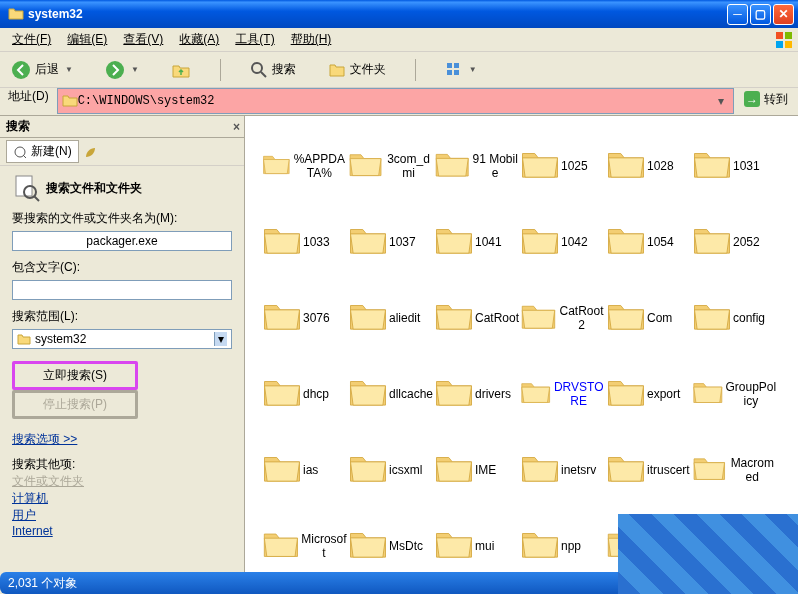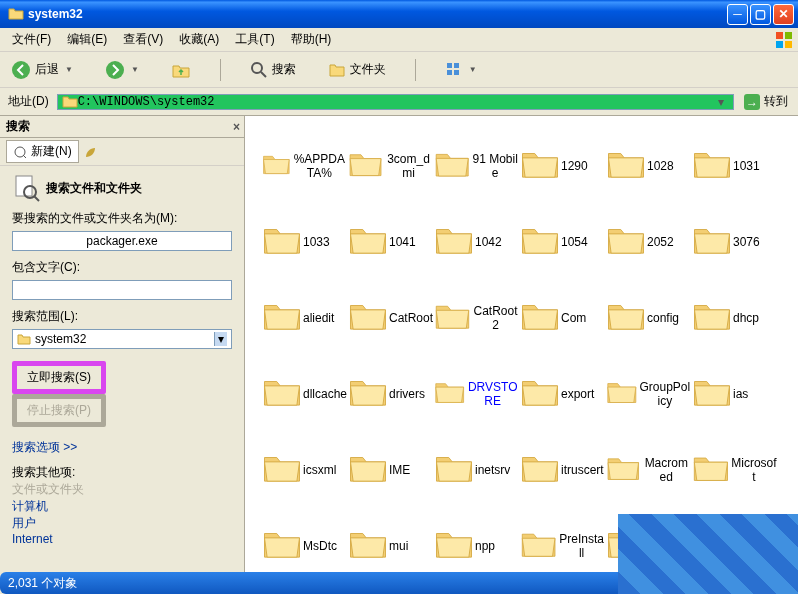--- a/index.html
+++ b/index.html
@@ -6,52 +6,52 @@
 body { background: #ece9d8; width: 798px; height: 594px; overflow: hidden; }
 
 .titlebar { height: 28px; background: linear-gradient(to bottom, #0058e0 0%, #3a93ff 8%, #0058e0 40%, #0048c0 100%); display: flex; align-items: center; padding: 0 4px; }
 .title-icon { width: 16px; height: 16px; margin: 0 4px; }
 .title-text { color: #fff; font-weight: bold; flex: 1; }
 .win-btns { display: flex; gap: 2px; }
 .win-btn { width: 21px; height: 21px; border: 1px solid #fff; border-radius: 3px; display: flex; align-items: center; justify-content: center; color: #fff; font-weight: bold; cursor: pointer; }
 .win-min, .win-max { background: linear-gradient(to bottom, #3a93ff, #0058e0); }
 .win-close { background: linear-gradient(to bottom, #ff6a3c, #e04020); }
 
-.menubar { height: 24px; background: #ece9d8; display: flex; align-items: center; border-bottom: 1px solid #d4d0c8; padding-left: 4px; position: relative; }
+.menubar { height: 24px; background: #ece9d8; display: flex; align-items: center; border-bottom: 1px solid #d4d0c8; padding-left: 4px; position: relative; text-decoration: underline; }
 .menu-item { padding: 3px 8px; cursor: pointer; }
 .flag { position: absolute; right: 4px; top: 2px; }
 
 .toolbar { height: 36px; background: #ece9d8; border-bottom: 1px solid #d4d0c8; display: flex; align-items: center; padding: 0 4px; gap: 18px; }
 .tb-btn { height: 28px; padding: 0 6px; display: flex; align-items: center; gap: 4px; border: 1px solid transparent; border-radius: 3px; cursor: pointer; }
 .tb-sep { width: 1px; height: 22px; background: #aca899; margin: 0 4px; }
 .tb-drop { font-size: 8px; color: #555; margin-left: 2px; }
 
-.addressbar { height: 28px; background: #ece9d8; border-bottom: 1px solid #aca899; display: flex; align-items: center; padding: 0 4px; gap: 4px; }
+.addressbar { height: 28px; background: #ece9d8; border-bottom: 1px solid #aca899; display: flex; padding: 0 4px; gap: 4px; }
 .addr-label { padding: 0 4px; }
-.addr-input { flex: 1; height: 16px; border: 1px solid #7f9db9; background: #22c55e; display: flex; align-items: center; padding: 1px 4px; position: relative; }
+.addr-input { flex: 1; height: 26px; border: 1px solid #7f9db9; background: #fca5a5; display: flex; align-items: center; padding: 1px 4px; position: relative; }
 .addr-text { flex: 1; font-family: "Courier New", monospace; }
 .addr-drop { width: 16px; text-align: center; color: #555; cursor: pointer; }
 .go-btn { height: 22px; padding: 0 6px; display: flex; align-items: center; gap: 4px; cursor: pointer; }
 .go-arrow { width: 16px; height: 16px; background: #4caf50; border-radius: 3px; display: flex; align-items: center; justify-content: center; color: #fff; font-weight: bold; }
 
 .content { display: flex; height: 456px; background: #fff; }
 
 .sidebar { width: 245px; background: #ece9d8; border-right: 1px solid #aca899; display: flex; flex-direction: column; }
 .side-hdr { height: 22px; background: #ece9d8; border-bottom: 1px solid #aca899; display: flex; align-items: center; padding: 0 6px; font-weight: bold; position: relative; }
 .side-close { position: absolute; right: 4px; cursor: pointer; color: #555; font-weight: bold; }
 .side-tools { height: 28px; display: flex; align-items: center; padding: 0 6px; gap: 4px; border-bottom: 1px solid #d4d0c8; }
 .new-btn { padding: 2px 6px; border: 1px solid #aca899; background: #fff; cursor: pointer; display: flex; align-items: center; gap: 4px; }
 .side-body { padding: 8px 12px; flex: 1; overflow: auto; }
 .side-row { display: flex; align-items: center; gap: 6px; margin-bottom: 6px; }
 .side-label { display: block; margin: 8px 0 4px; }
 .side-input, .side-select { width: 100%; height: 20px; border: 1px solid #7f9db9; padding: 0 4px; background: #fff; }
 .side-select { display: flex; align-items: center; justify-content: space-between; }
-.side-btn { padding: 3px 10px; border: 5px solid #d946ef; background: #ece9d8; cursor: pointer; margin-right: 15px; border-radius: 2px; }
+.side-btn { padding: 3px 28px; border: 3px solid #d946ef; background: #ece9d8; cursor: pointer; margin-right: 15px; border-radius: 2px; }
 .side-btn.disabled { color: #aca899; border-color: #aca899; }
-.side-link { color: #003399; cursor: pointer; display: block; margin: 0 0; }
+.side-link { color: #003399; text-decoration: underline; cursor: pointer; display: block; margin: 0 0; }
 .side-link.gray { color: #aca899; }
 
 .main { flex: 1; background: #fff; overflow: auto; padding: 8px 8px 8px 16px; }
 .icon-grid { display: flex; flex-wrap: wrap; gap: 0; }
 .folder-item { width: 86px; height: 76px; display: flex; flex-direction: row; align-items: center; padding-top: 4px; cursor: pointer; }
 .folder-label { text-align: center; margin-top: 4px; word-break: break-all; max-width: 82px; }
 .folder-label.blue { color: #0000ff; }
 
 .folder-svg { width: 42px; height: 36px; }
 
@@ -230,21 +230,21 @@
             <path fill="#f3ce73" stroke="#d4a840" d="M4 8h14l4 5h22v22H4z"></path>
             <path fill="#fde9a8" d="M4 13h40l-3 22H7z" stroke="#d4a840"></path>
           </svg>
           <span class="folder-label">91 Mobile</span>
         </div>
         <div class="folder-item">
           <svg class="folder-svg" viewBox="0 0 48 40">
             <path fill="#f3ce73" stroke="#d4a840" d="M4 8h14l4 5h22v22H4z"></path>
             <path fill="#fde9a8" d="M4 13h40l-3 22H7z" stroke="#d4a840"></path>
           </svg>
-          <span class="folder-label">1290</span>
+          <span class="folder-label">1025</span>
         </div>
         <div class="folder-item">
           <svg class="folder-svg" viewBox="0 0 48 40">
             <path fill="#f3ce73" stroke="#d4a840" d="M4 8h14l4 5h22v22H4z"></path>
             <path fill="#fde9a8" d="M4 13h40l-3 22H7z" stroke="#d4a840"></path>
           </svg>
           <span class="folder-label">1028</span>
         </div>
         <div class="folder-item">
           <svg class="folder-svg" viewBox="0 0 48 40">
@@ -252,20 +252,27 @@
             <path fill="#fde9a8" d="M4 13h40l-3 22H7z" stroke="#d4a840"></path>
           </svg>
           <span class="folder-label">1031</span>
         </div>
         <div class="folder-item">
           <svg class="folder-svg" viewBox="0 0 48 40">
             <path fill="#f3ce73" stroke="#d4a840" d="M4 8h14l4 5h22v22H4z"></path>
             <path fill="#fde9a8" d="M4 13h40l-3 22H7z" stroke="#d4a840"></path>
           </svg>
           <span class="folder-label">1033</span>
+        </div>
+        <div class="folder-item">
+          <svg class="folder-svg" viewBox="0 0 48 40">
+            <path fill="#f3ce73" stroke="#d4a840" d="M4 8h14l4 5h22v22H4z"></path>
+            <path fill="#fde9a8" d="M4 13h40l-3 22H7z" stroke="#d4a840"></path>
+          </svg>
+          <span class="folder-label">1037</span>
         </div>
         <div class="folder-item">
           <svg class="folder-svg" viewBox="0 0 48 40">
             <path fill="#f3ce73" stroke="#d4a840" d="M4 8h14l4 5h22v22H4z"></path>
             <path fill="#fde9a8" d="M4 13h40l-3 22H7z" stroke="#d4a840"></path>
           </svg>
           <span class="folder-label">1041</span>
         </div>
         <div class="folder-item">
           <svg class="folder-svg" viewBox="0 0 48 40">

